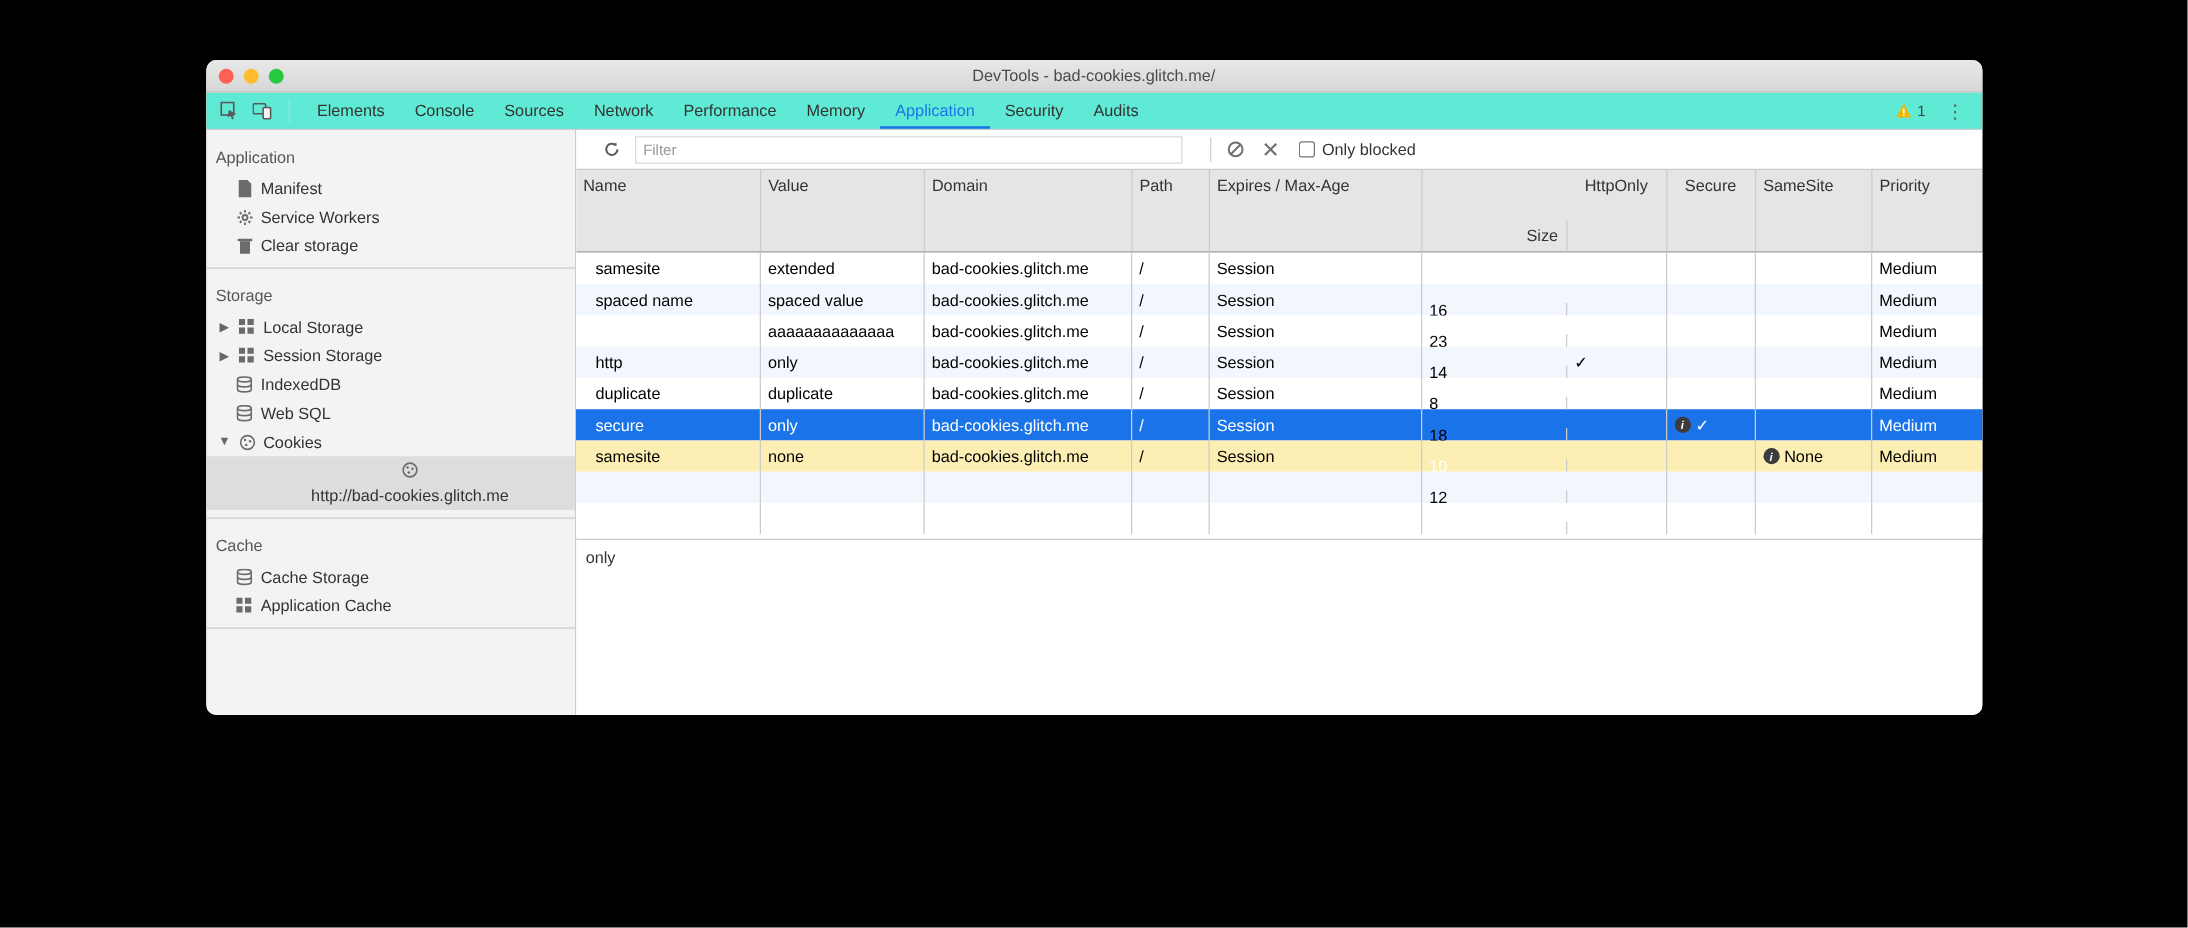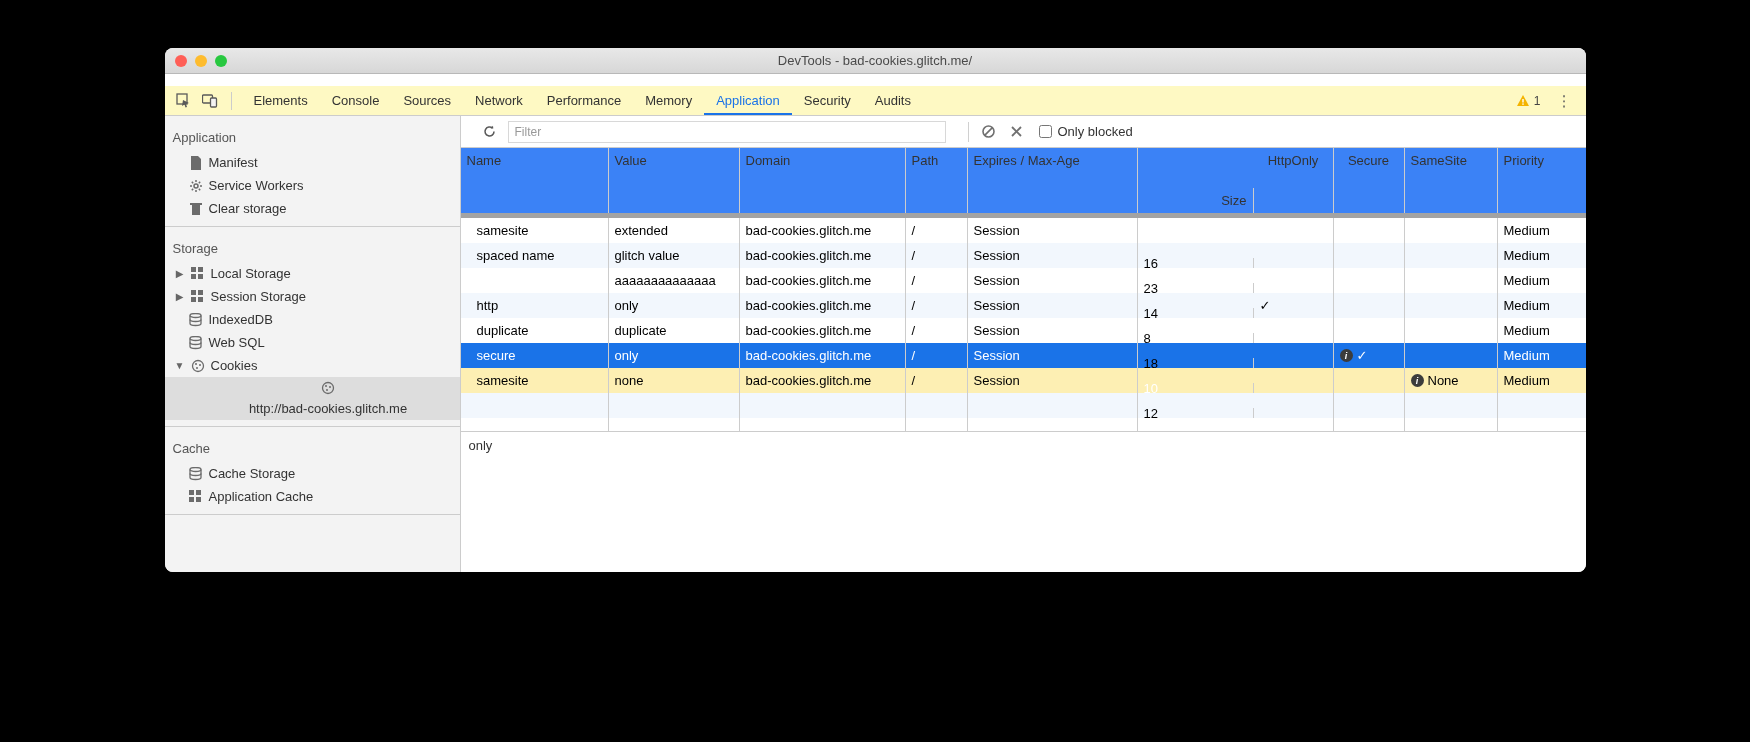--- a/index.html
+++ b/index.html
@@ -33,27 +33,26 @@
   position: relative;
 }
 .traffic-lights { display: flex; gap: 8px; padding-left: 10px; }
 .tl { width: 12px; height: 12px; border-radius: 50%; }
 .tl.red { background: #ff5f57; }
 .tl.yellow { background: #febc2e; }
 .tl.green { background: #28c840; }
 .title { position: absolute; width: 100%; text-align: center; color: #4a4a4a; font-size: 13px; pointer-events: none;}
 .toolbar {
   height: 30px;
-  background: #fef9c3;
+  background: #5eead4;
   border-bottom: 1px solid #ccc;
   display: flex;
   align-items: center;
   padding: 0 8px;
   gap: 4px;
-  margin-top: 12px;
 }
 .toolbar .icon-btn {
   width: 22px; height: 22px; display:flex; align-items:center; justify-content:center; color:#5a5a5a; border-radius:2px;
 }
 .toolbar .divider { width:1px; height:18px; background:#ccc; margin:0 6px; }
 .tabs { display:flex; gap: 0; }
 .tab {
   padding: 6px 12px 5px 12px;
   color: #333;
   font-size: 13px;
@@ -95,21 +94,21 @@
   flex: 0 0 438px;
   height:22px; border:1px solid #d8d8d8; background:#fff;
   padding: 0 6px; font-size:12px; color:#333;
 }
 .filter-input::placeholder { color:#999; }
 .vline { width:1px; height:20px; background:#d0d0d0; margin: 0 2px; }
 .circ-btn { width:20px; height:20px; display:flex; align-items:center; justify-content:center; color:#707070;}
 .check-wrap { display:flex; align-items:center; gap:6px; font-size:13px; color:#333; margin-left:4px;}
 .check-wrap input { width:13px; height:13px; }
 .table-wrap { flex:1; display:flex; flex-direction:column; border-bottom:1px solid #ccc; overflow:hidden;}
-.thead { display:flex; background:#3b82f6; border-bottom:5px solid #a3a3a3; }
+.thead { display:flex; background:#e5e5e5; border-bottom:1px solid #a3a3a3; }
 .th, .td {
   border-right:1px solid #ccc; padding: 5px 6px; font-size:13px;
   overflow:hidden; text-overflow:ellipsis; white-space:nowrap;
 }
 .th { color:#333; font-weight:400; }
 .c-name{width:148px;} .c-value{width:131px;} .c-domain{width:166px;}
 .c-path{width:62px;} .c-expires{width:170px;} .c-size{width:116px; text-align:right;margin-top:40px;}
 .c-httponly{width:80px; text-align:center;} .c-secure{width:71px; text-align:center;}
 .c-samesite{width:93px;} .c-priority{flex:1; border-right:none;}
 .tbody { flex:1; overflow:auto; }
@@ -361,21 +360,21 @@
               <div class="td c-path">/</div>
               <div class="td c-expires">Session</div>
               <div class="td c-size">16</div>
               <div class="td c-httponly"></div>
               <div class="td c-secure"></div>
               <div class="td c-samesite"></div>
               <div class="td c-priority">Medium</div>
             </div>
             <div class="tr">
               <div class="td c-name" style="padding-left: 16px;">spaced name</div>
-              <div class="td c-value">glitch value</div>
+              <div class="td c-value">spaced value</div>
               <div class="td c-domain">bad-cookies.glitch.me</div>
               <div class="td c-path">/</div>
               <div class="td c-expires">Session</div>
               <div class="td c-size">23</div>
               <div class="td c-httponly"></div>
               <div class="td c-secure"></div>
               <div class="td c-samesite"></div>
               <div class="td c-priority">Medium</div>
             </div>
             <div class="tr">

